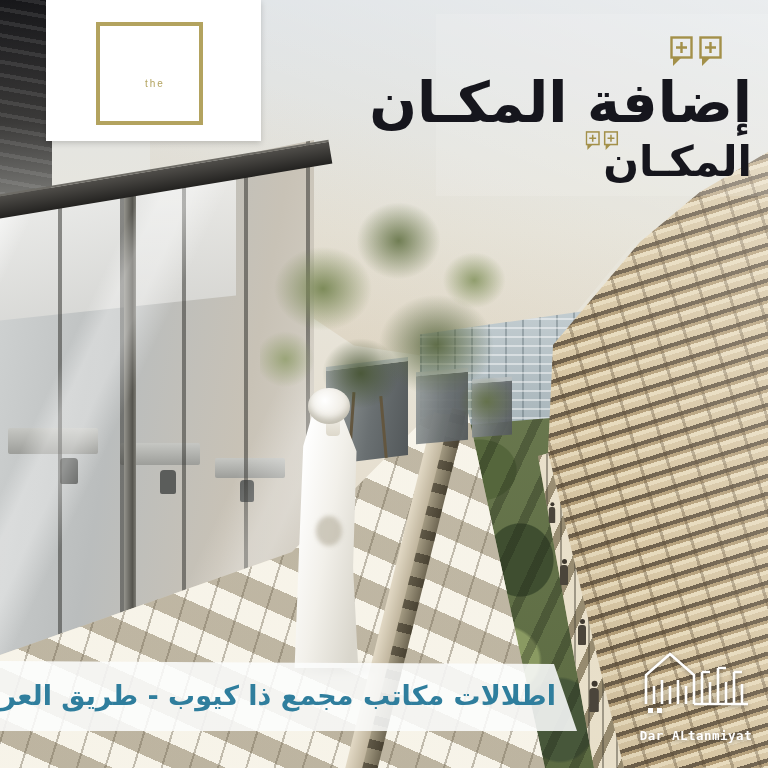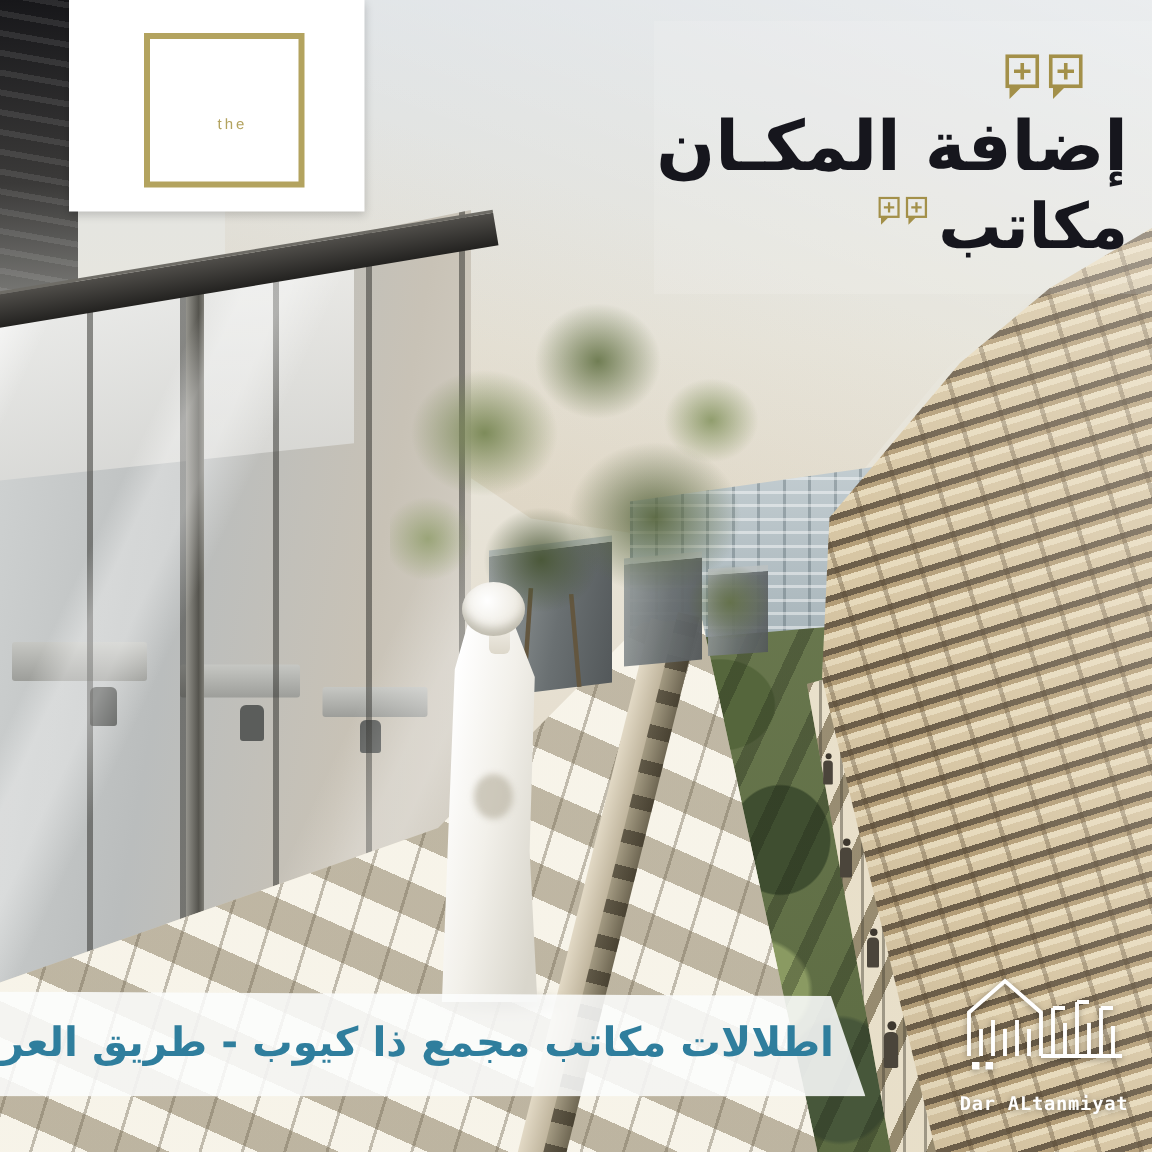--- a/index.html
+++ b/index.html
@@ -126,34 +126,34 @@
     clip-path:polygon(30% 0,66% 0,82% 14%,78% 60%,84% 100%,10% 100%,15% 55%,20% 12%);
     background:linear-gradient(100deg,#ffffff 18%,#f2f0ea 48%,#d9d6cc 82%);}
   .man .hands{position:absolute;left:30px;top:128px;width:26px;height:30px;border-radius:50%;
     background:rgba(184,178,162,.65);filter:blur(2px);}
   .man .shadow{position:absolute;left:2px;top:272px;width:95px;height:18px;border-radius:50%;
     background:radial-gradient(closest-side,rgba(70,64,48,.45),rgba(70,64,48,0));filter:blur(2px);}
 
   
   .headline-band{left:436px;top:14px;width:332px;height:182px;z-index:20;background:rgba(255,255,255,.12);}
   .headline{top:72px;right:16px;z-index:22;text-align:right;direction:rtl;color:#16161d;}
-  .headline .l1{font-size:46px;font-weight:bold;line-height:1.12;}
+  .headline .l1{font-size:56px;font-weight:bold;line-height:1.12;}
   .headline .l2{font-size:42px;font-weight:bold;line-height:1.12;margin-top:3px;}
   .quotes{position:absolute;z-index:23;}
   .q-large{right:40px;top:36px;}
   .q-small{right:146px;top:131px;transform:scale(.63);transform-origin:top right;}
 
   .banner{left:0;top:661px;width:768px;height:70px;z-index:24;
     clip-path:polygon(0 0,554px 3px,577px 100%,0 100%);
     background:rgba(251,253,253,.87);}
   .banner .txt{position:absolute;left:10px;top:0;width:546px;height:70px;line-height:70px;
     text-align:center;direction:rtl;font-size:27px;font-weight:bold;color:#2f7e9d;white-space:nowrap;}
 
   
-  .logo-card{left:46px;top:0;width:197px;height:141px;background:#fff;z-index:26;
+  .logo-card{left:46px;top:0;width:215px;height:141px;background:#fff;z-index:26;
     box-shadow:0 2px 6px rgba(0,0,0,.18);}
   .logo-square{position:absolute;left:50px;top:22px;width:99px;height:95px;border:4px solid #b3a35f;}
   .logo-the{position:absolute;left:97px;top:78px;font-size:10px;letter-spacing:2px;color:#b3a35f;
     background:#fff;padding:0 2px;font-family:"Liberation Sans",sans-serif;}
   .logo-cube{position:absolute;left:84px;top:86px;font-size:29px;letter-spacing:1px;color:#b3a35f;
     background:#fff;padding:0 3px;font-family:"Liberation Sans",sans-serif;}
 
   
   .dev-logo{left:636px;top:642px;width:120px;z-index:26;text-align:center;color:#fff;
     filter:drop-shadow(0 1px 2px rgba(0,0,0,.4));}
@@ -217,21 +217,21 @@
     <div class="shadow"></div>
     <div class="robe"></div>
     <div class="scarf"></div>
     <div class="turban"></div>
     <div class="hands"></div>
   </div>
 
   <div class="layer headline-band"></div>
   <div class="layer headline">
     <div class="l1">إضافة المكـان</div>
-    <div class="l2">مكاتب</div>
+    <div class="l2">المكـان</div>
   </div>
   <svg class="quotes q-large" width="58" height="31" viewBox="0 0 58 31">
     <g stroke="#a39049" stroke-width="2.4" fill="none">
       <rect x="1.5" y="1.5" width="20" height="20"></rect>
         <path d="M11.5 6v11M6 11.5h11"></path>
       <rect x="30.5" y="1.5" width="20" height="20"></rect>
         <path d="M40.5 6v11M35 11.5h11"></path>
     </g>
     <path d="M3 22 L3 30 L11 22 Z" fill="#a39049"></path>
     <path d="M32 22 L32 30 L40 22 Z" fill="#a39049"></path>

